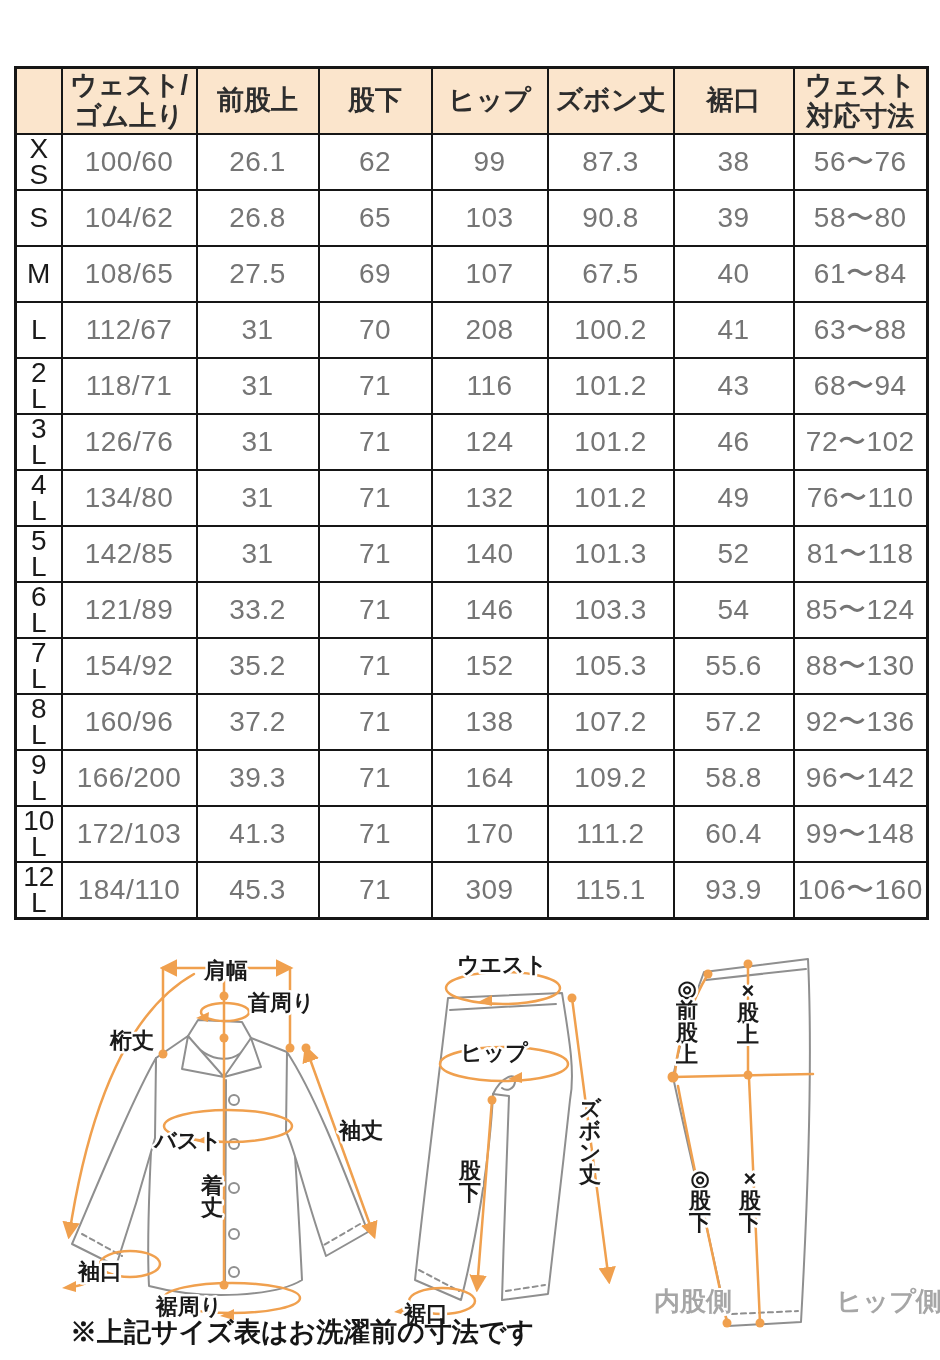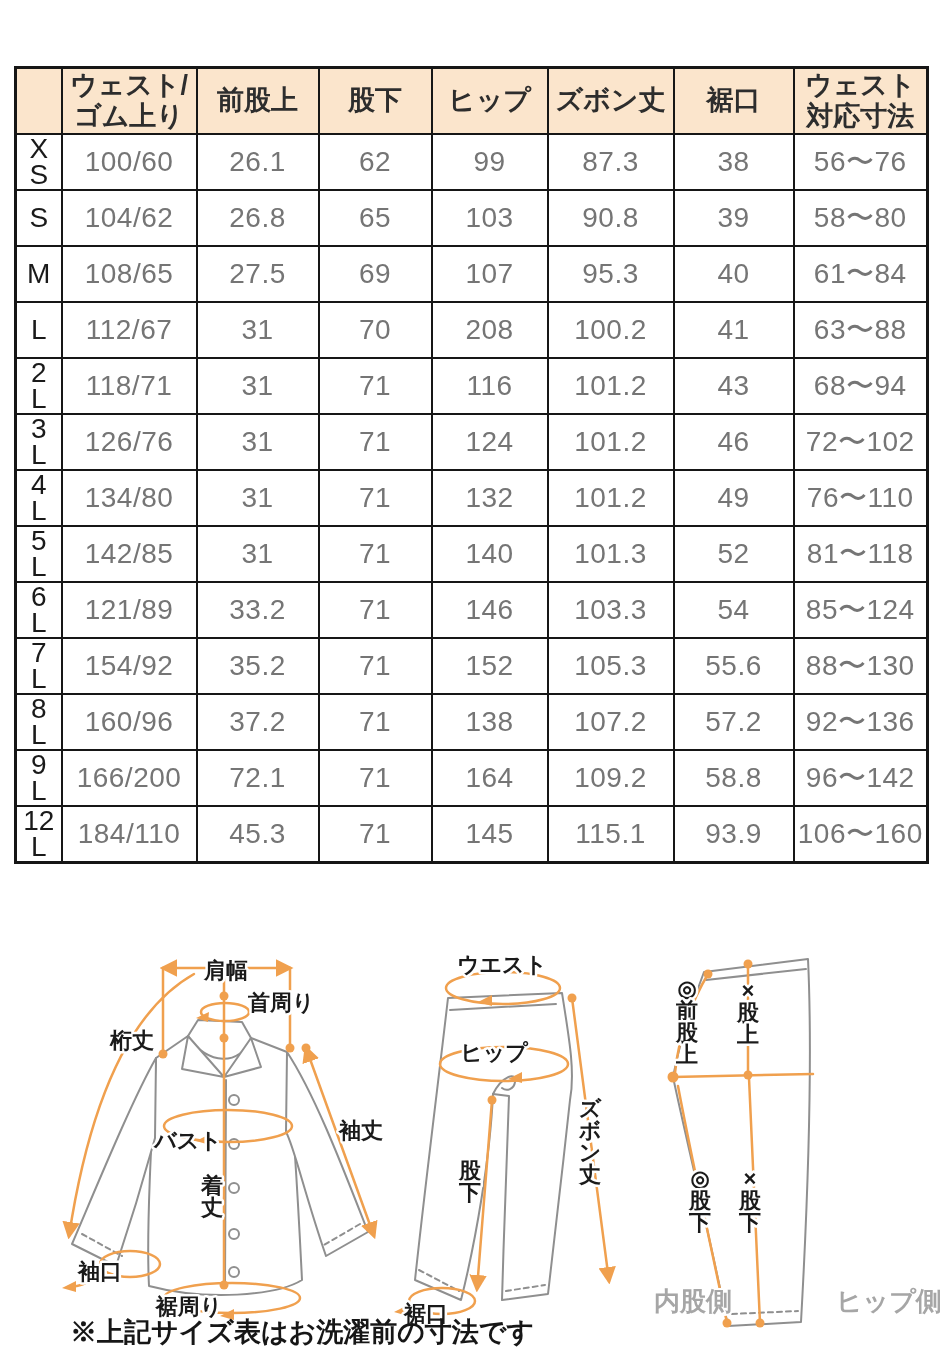--- a/index.html
+++ b/index.html
@@ -72,21 +72,21 @@
         <td>90.8</td>
         <td>39</td>
         <td>58〜80</td>
       </tr>
       <tr>
         <th>M</th>
         <td>108/65</td>
         <td>27.5</td>
         <td>69</td>
         <td>107</td>
-        <td>95.3</td>
+        <td>67.5</td>
         <td>40</td>
         <td>61〜84</td>
       </tr>
       <tr>
         <th>L</th>
         <td>112/67</td>
         <td>31</td>
         <td>70</td>
         <td>208</td>
         <td>100.2</td>
@@ -159,33 +159,43 @@
         <td>37.2</td>
         <td>71</td>
         <td>138</td>
         <td>107.2</td>
         <td>57.2</td>
         <td>92〜136</td>
       </tr>
       <tr>
         <th>9<br>L</th>
         <td>166/200</td>
-        <td>72.1</td>
+        <td>39.3</td>
         <td>71</td>
         <td>164</td>
         <td>109.2</td>
         <td>58.8</td>
         <td>96〜142</td>
       </tr>
       <tr>
+        <th>10<br>L</th>
+        <td>172/103</td>
+        <td>41.3</td>
+        <td>71</td>
+        <td>170</td>
+        <td>111.2</td>
+        <td>60.4</td>
+        <td>99〜148</td>
+      </tr>
+      <tr>
         <th>12<br>L</th>
         <td>184/110</td>
         <td>45.3</td>
         <td>71</td>
-        <td>145</td>
+        <td>309</td>
         <td>115.1</td>
         <td>93.9</td>
         <td>106〜160</td>
       </tr>
     </tbody>
 </table>
 
 <svg class="fig" style="left:36px;top:948px" width="400" height="374" viewBox="0 0 400 374">
   <defs>
     <marker id="ae1" viewBox="0 0 10 10" refX="8" refY="5" markerWidth="7" markerHeight="7" orient="auto">

